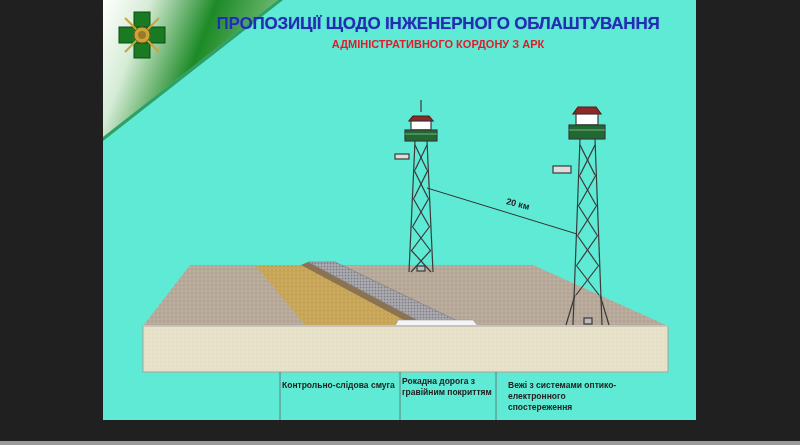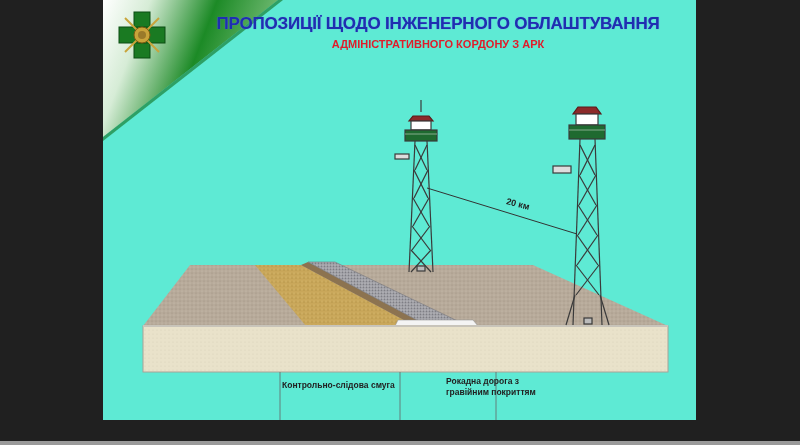--- a/index.html
+++ b/index.html
@@ -135,18 +135,19 @@
       <line x1="297" y1="372" x2="297" y2="438"></line>
       <line x1="393" y1="372" x2="393" y2="438"></line>
       <line x1="179" y1="437" x2="295" y2="437"></line>
       <line x1="299" y1="437" x2="391" y2="437"></line>
     </g>
   </svg>
 
   <div class="dist-label">20 км</div>
 
   <div class="cell" style="left:179px; top:380px; width:116px;">Контрольно-слідова смуга</div>
-  <div class="cell" style="left:299px; top:376px; width:92px;margin-left:44px;">Рокадна дорога з гравійним покриттям</div>
+  <div class="cell" style="left:299px; top:376px; width:92px;">Рокадна дорога з гравійним покриттям</div>
+  <div class="cell" style="left:405px; top:380px; width:120px;">Вежі з системами оптико-електронного спостереження</div>
 
   <div class="dim" style="left:229px; top:423px;">5 м</div>
   <div class="dim" style="left:338px; top:423px;">3 м</div>
 </div>
 <div class="bottom-strip"></div>
 
 </body></html>

